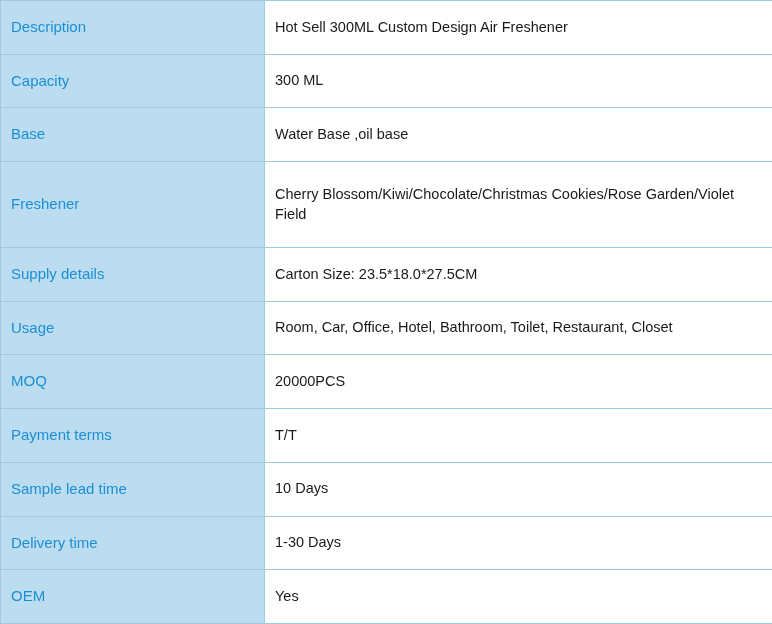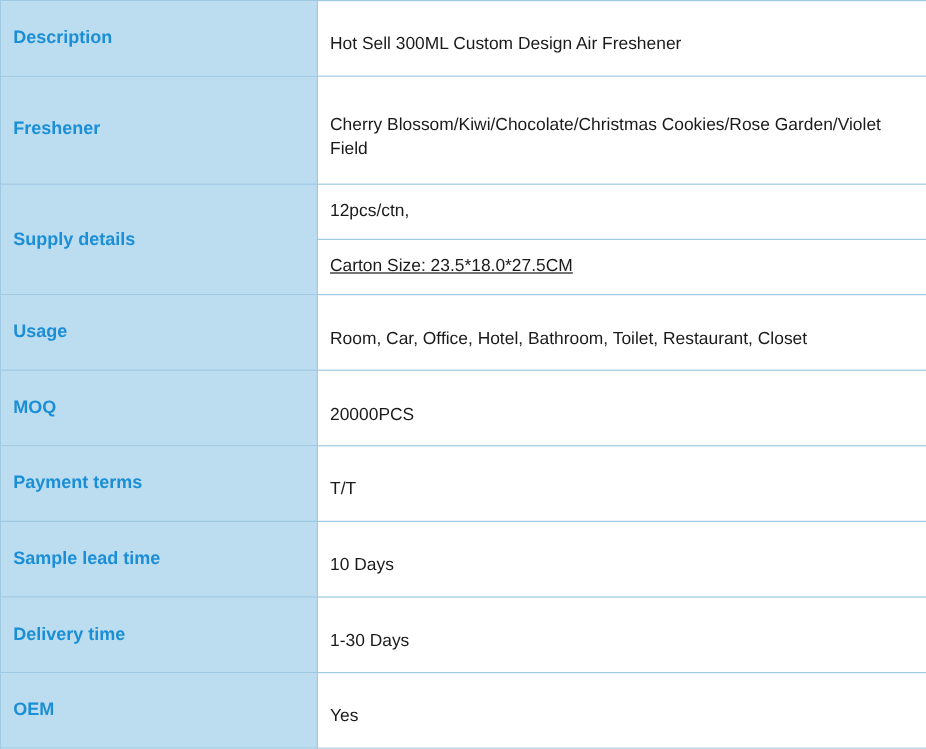--- a/index.html
+++ b/index.html
@@ -18,32 +18,32 @@
     table-layout: fixed;
     width: 772px;
     height: 624px;
   }
   table.spec-table col.label-col { width: 264px; }
   table.spec-table col.value-col { width: 508px; }
 
   td.label-cell {
     background: #bcdcef;
     color: #1b8fd6;
-    font-weight: bold;
+    font-weight: normal;
     font-size: 15px;
     padding: 6px 8px 6px 10px;
     border: 1px solid #9ec9e2;
     vertical-align: middle;
     line-height: 1.25;
   }
   td.value-cell {
     background: #ffffff;
     color: #1a1a1a;
     font-size: 14.5px;
-    padding: 18px 8px 6px 10px;
+    padding: 6px 8px 6px 10px;
     border: 1px solid #9ec9e2;
     vertical-align: middle;
     line-height: 1.35;
   }
   td.value-cell.nested-host {
     padding: 0;
     border: 1px solid #9ec9e2;
   }
   table.inner-table {
     border-collapse: collapse;
@@ -56,48 +56,52 @@
     color: #1a1a1a;
     font-size: 14.5px;
     padding: 6px 8px 6px 10px;
     border: 0;
     border-bottom: 1px solid #9ec9e2;
     vertical-align: middle;
     line-height: 1.35;
   }
   table.inner-table tr:last-child td {
     border-bottom: 0;
-    text-decoration: underline;
   }
 </style>
 </head>
 <body>
 
 <table class="spec-table">
   <colgroup>
     <col class="label-col">
     <col class="value-col">
   </colgroup>
   <tbody>
     <tr>
       <td class="label-cell">Description</td>
       <td class="value-cell">Hot Sell 300ML Custom Design Air Freshener</td>
     </tr>
     <tr>
+      <td class="label-cell">Capacity</td>
+      <td class="value-cell">300 ML</td>
+    </tr>
+    <tr>
+      <td class="label-cell">Base</td>
+      <td class="value-cell">Water Base ,oil base</td>
+    </tr>
+    <tr>
       <td class="label-cell">Freshener</td>
       <td class="value-cell">Cherry Blossom/Kiwi/Chocolate/Christmas Cookies/Rose Garden/Violet Field</td>
     </tr>
     <tr>
       <td class="label-cell">Supply details</td>
       <td class="value-cell nested-host">
         <table class="inner-table">
           <tbody>
-            <tr>
-              <td>12pcs/ctn,</td>
-            </tr>
             <tr>
               <td>Carton Size: 23.5*18.0*27.5CM</td>
             </tr>
           </tbody>
         </table>
       </td>
     </tr>
     <tr>
       <td class="label-cell">Usage</td>
       <td class="value-cell">Room, Car, Office, Hotel, Bathroom, Toilet, Restaurant, Closet</td>

